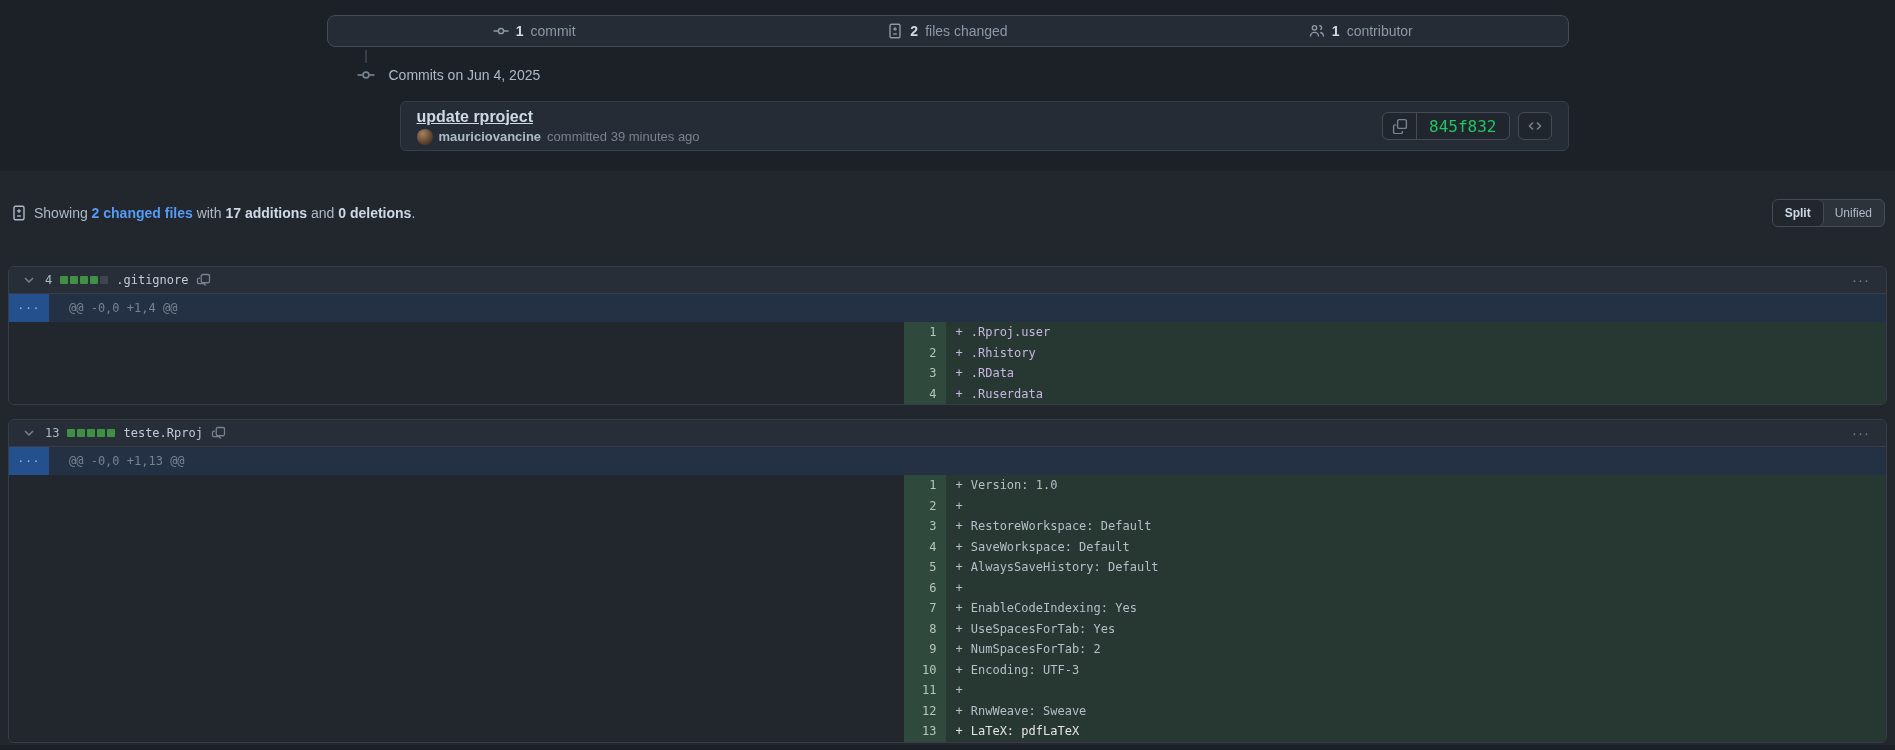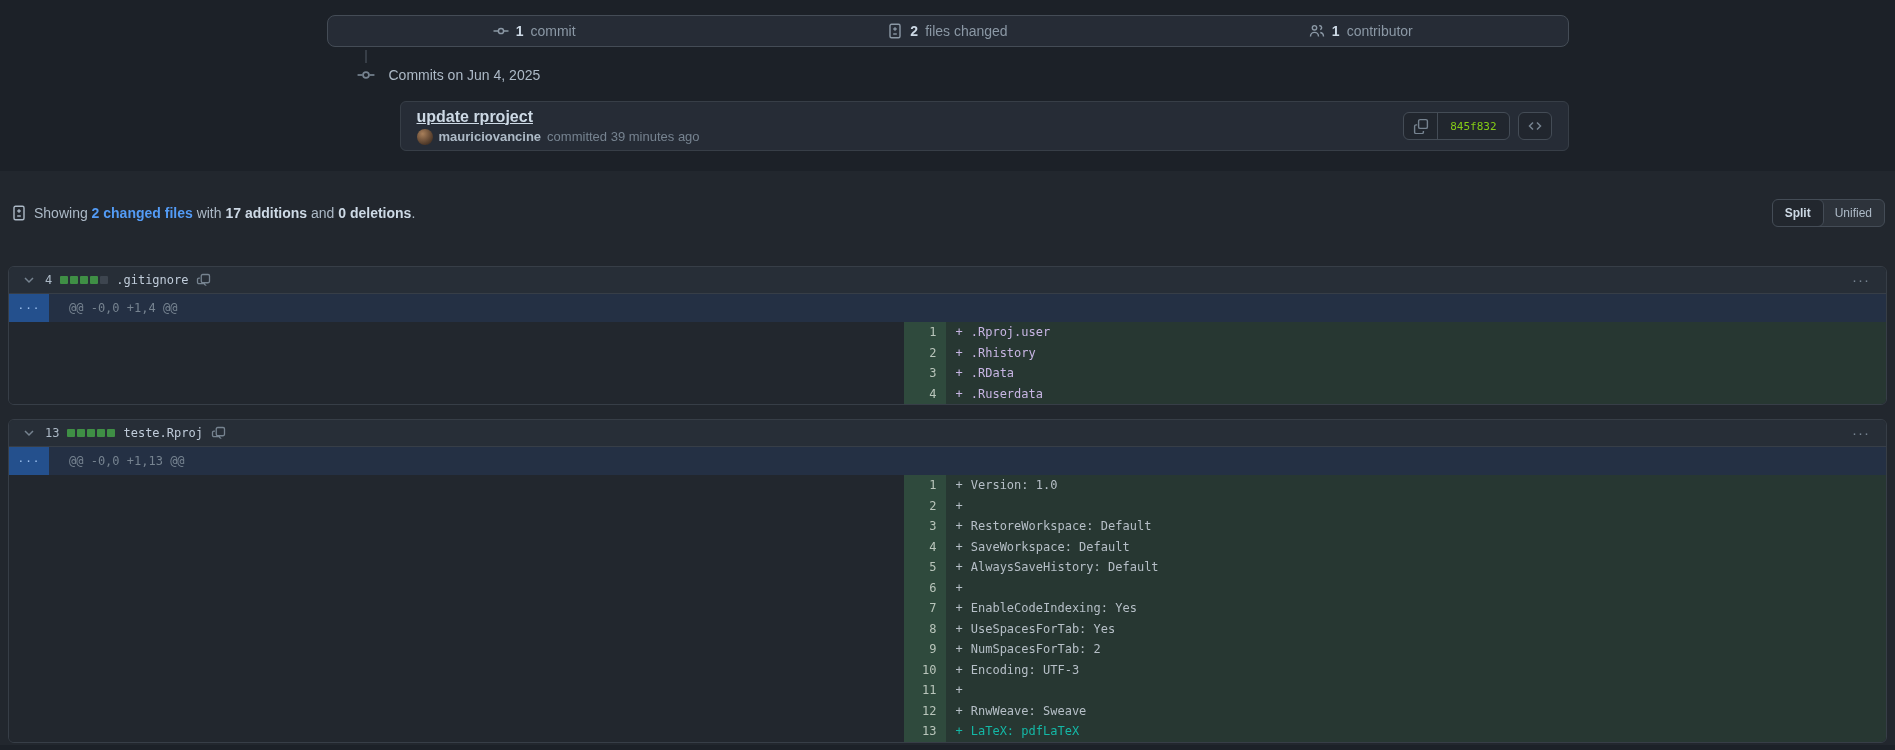--- a/index.html
+++ b/index.html
@@ -48,21 +48,21 @@
     cursor:pointer;
   }
   .commit-author { font-weight:bold; color:#adbac7; cursor:pointer; }
   .commit-when { color:#768390; }
   .commit-actions { display:flex; align-items:center; gap:8px; }
   .sha-group {
     display:flex; align-items:stretch; height:28px;
     border:1px solid #444c56; border-radius:6px; overflow:hidden; background:#21262e;
   }
   .sha-copy { width:34px; display:flex; align-items:center; justify-content:center; border-right:1px solid #444c56; cursor:pointer; }
-  .sha-text { display:flex; align-items:center; padding:0 12px; font-size:11px; color:#84cc16; cursor:pointer; }
+  .sha-text { display:flex; align-items:center; padding:0 12px; font-size:16px; color:#22c55e; cursor:pointer; }
   .code-btn {
     width:34px; height:28px; border:1px solid #444c56; border-radius:6px; background:#21262e;
     display:flex; align-items:center; justify-content:center; cursor:pointer;
   }
 
   
   .diff-area { background:#22272e; padding:28px 8px 2px; }
 
   .summary-row { display:flex; align-items:center; justify-content:space-between; padding:0 2px 0 3px; height:28px;gap:20px; }
   .summary-left { display:flex; align-items:center; gap:7px; }
@@ -376,18 +376,18 @@
           <div class="code" style="color: rgb(182, 191, 199);"><span class="sign">+</span><span></span></div>
         </div>
         <div class="diff-row">
           <div class="half-empty"></div>
           <div class="gutter">12</div>
           <div class="code" style="color: rgb(182, 191, 199);"><span class="sign">+</span><span>RnwWeave: Sweave</span></div>
         </div>
         <div class="diff-row">
           <div class="half-empty"></div>
           <div class="gutter">13</div>
-          <div class="code" style="color: #14b8a6; padding-left: 10px;"><span class="sign">+</span><span>LaTeX: pdfLaTeX</span></div>
+          <div class="code" style="color: #e5e5e5; padding-left: 10px;"><span class="sign">+</span><span>LaTeX: pdfLaTeX</span></div>
         </div>
       </div>
   </div>
 
 </div>
 
 </body></html>

